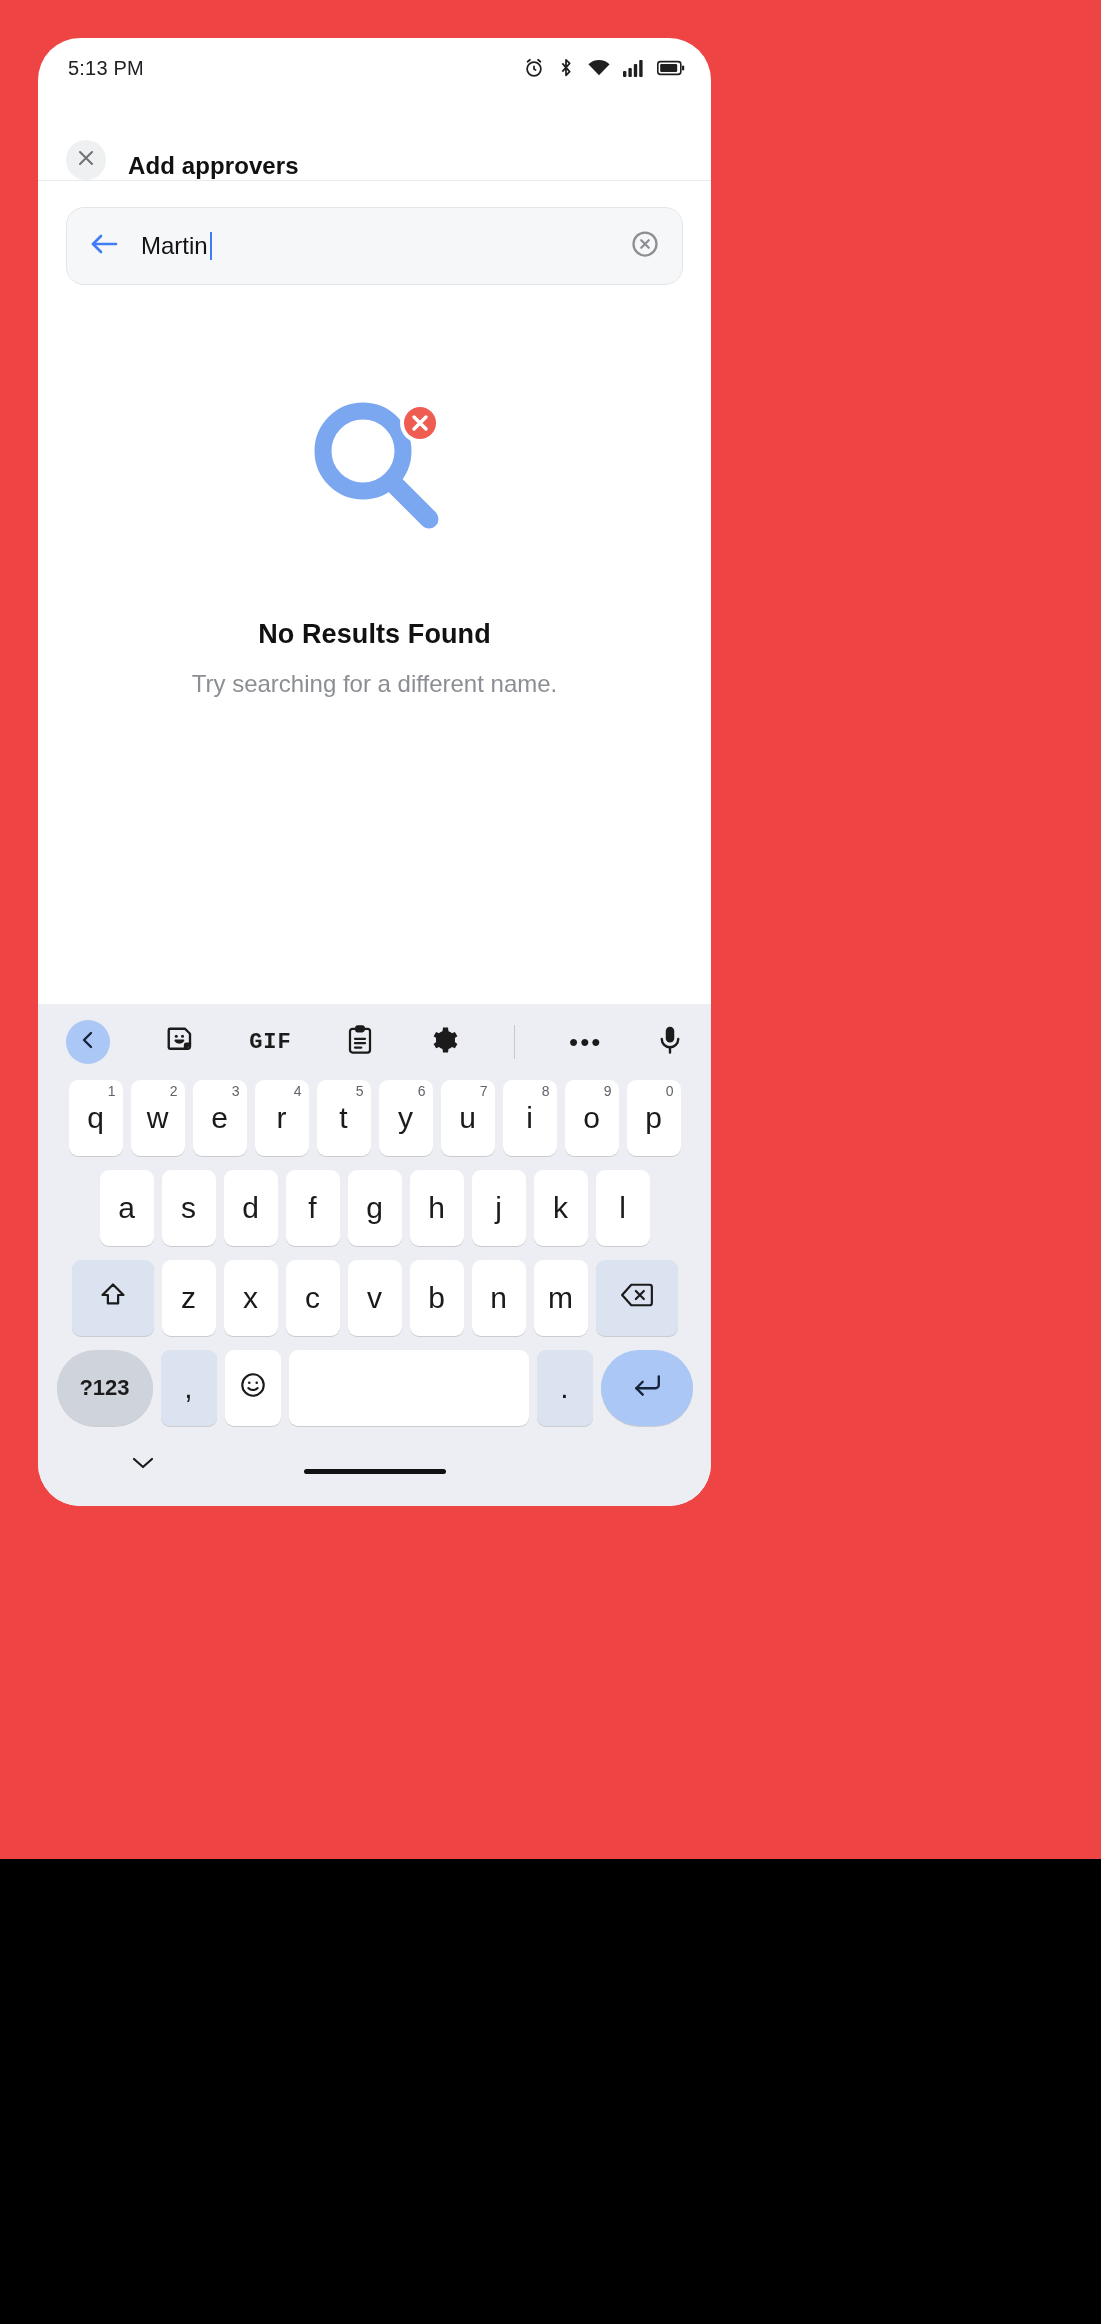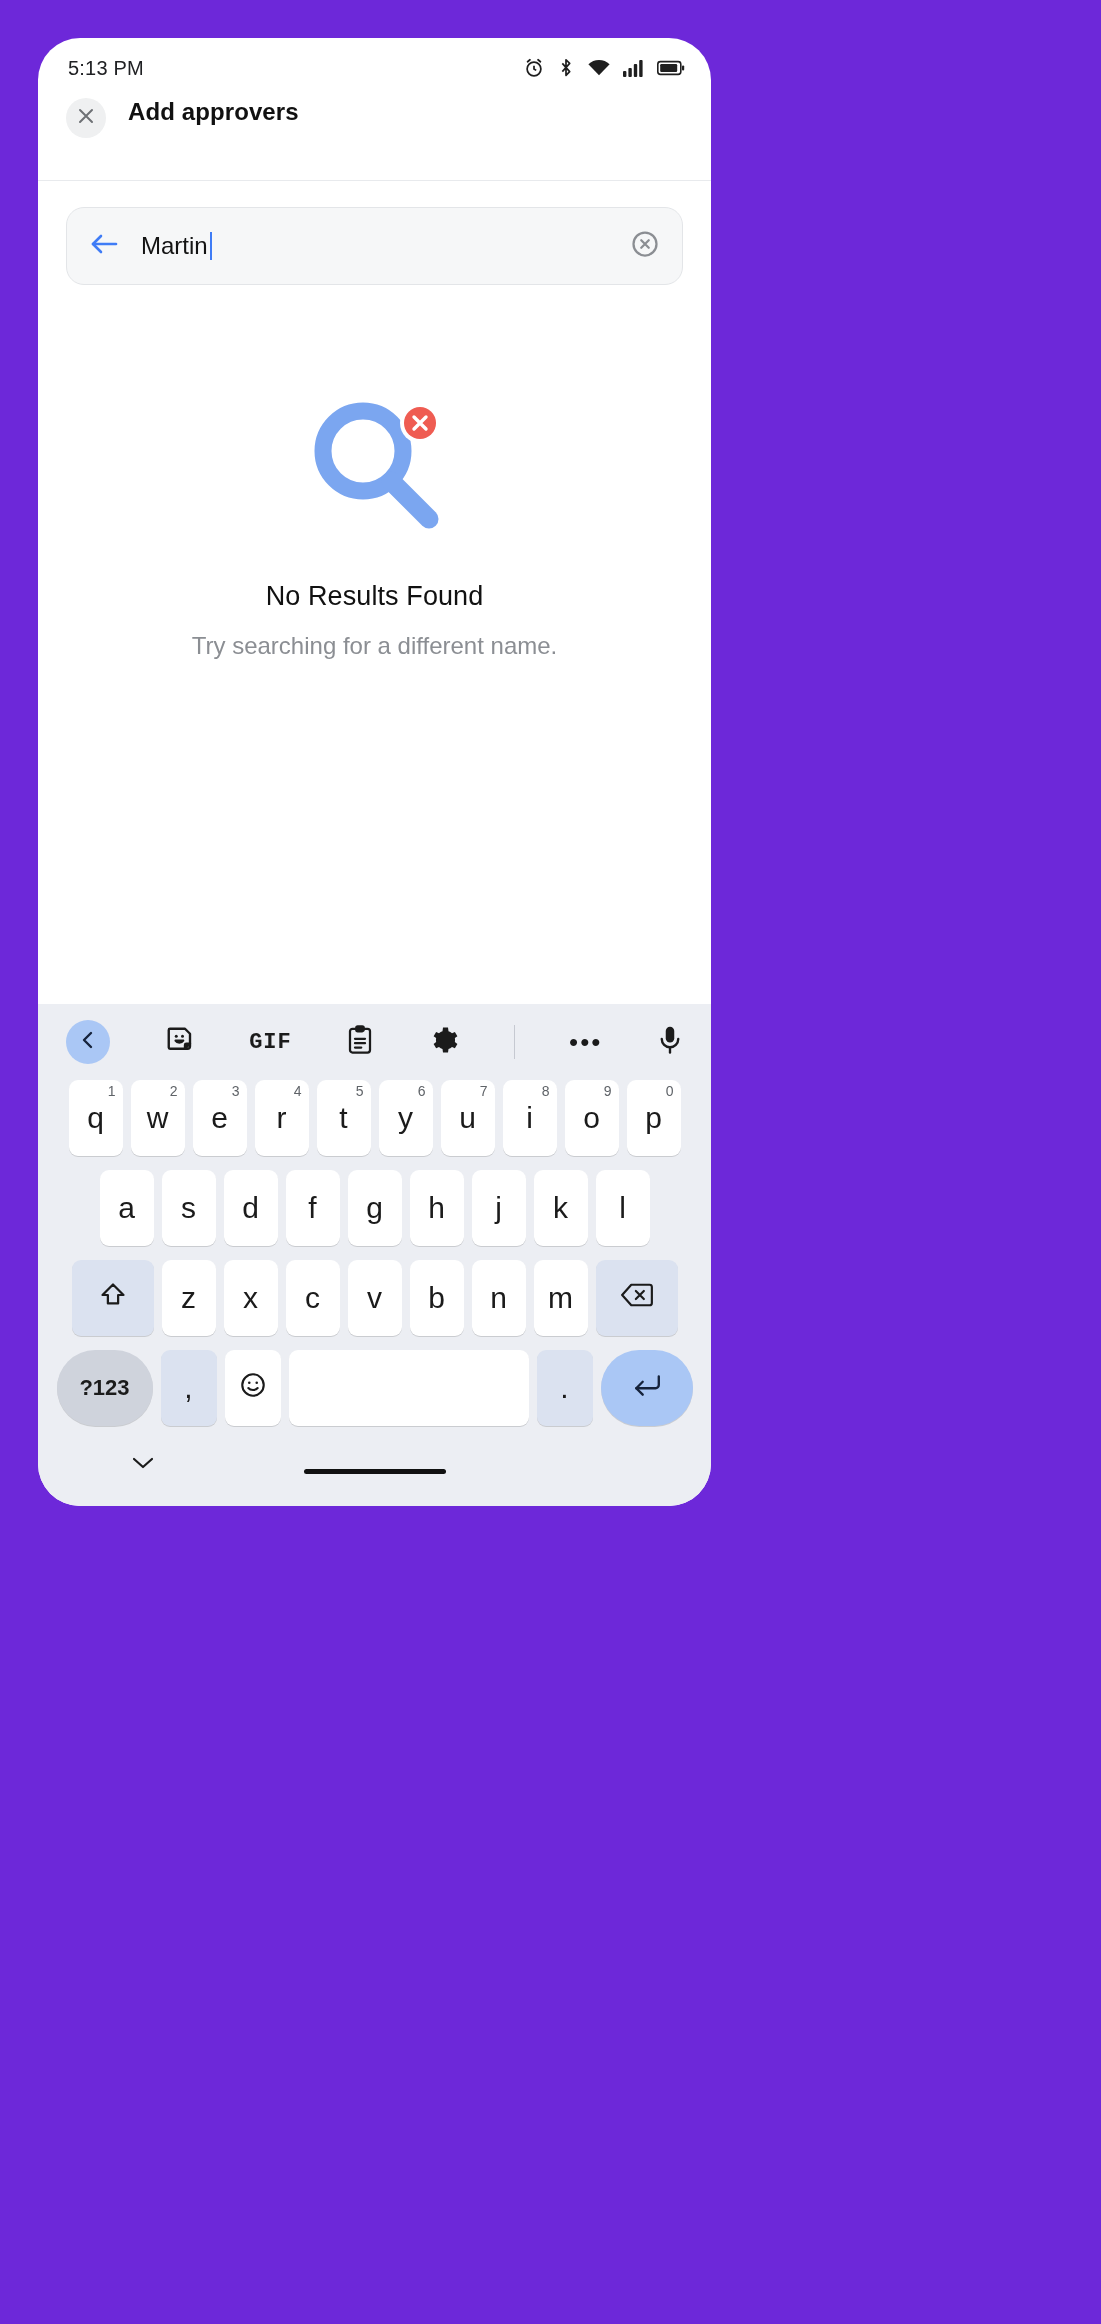--- a/index.html
+++ b/index.html
@@ -1,41 +1,41 @@
 <!DOCTYPE html>
 <html><head>
 <meta charset="utf-8">
 <style>
   html,body{margin:0;padding:0;background:#000;}
   body{width:1101px;height:2324px;font-family:"Liberation Sans",sans-serif;overflow:hidden;}
   .device{position:absolute;left:38px;top:38px;width:673px;height:1468px;background:#fff;border-radius:42px;overflow:hidden;}
-  .phone-frame{position:absolute;left:0;top:0;width:1101px;height:2324px;background:#6d28d9;}
+  .phone-frame{position:absolute;left:0;top:0;width:1101px;height:1859px;background:#ef4444;}
 
   
   .statusbar{height:60px;display:flex;align-items:center;justify-content:space-between;padding:0 26px 0 30px;}
   .clock{font-size:20px;font-weight:500;color:#202124;letter-spacing:.2px;}
   .sysicons{display:flex;align-items:center;gap:12px;}
   .sysicons svg{display:block;}
 
   
-  .header{height:82px;display:flex;align-items:flex-start;padding:0 28px;box-sizing:border-box;}
+  .header{height:82px;display:flex;align-items:flex-end;padding:0 28px;box-sizing:border-box;}
   .close-btn{width:40px;height:40px;border-radius:50%;background:#eff0f1;display:flex;align-items:center;justify-content:center;flex:0 0 auto;}
   .header-title{font-size:24px;font-weight:700;color:#111;margin-left:22px;letter-spacing:.1px;}
   .divider{height:1px;background:#e8eaed;width:100%;}
 
   
   .search-wrap{padding:26px 28px 0 28px;}
   .search-bar{height:78px;background:#f6f7f8;border:1px solid #e3e5e8;border-radius:18px;display:flex;align-items:center;padding:16px 22px;box-sizing:border-box;}
   .search-text{flex:1;margin-left:22px;font-size:24px;color:#131313;display:flex;align-items:center;}
   .caret{display:inline-block;width:2px;height:28px;background:#3f7cf6;margin-left:2px;}
   .clear-ic{flex:0 0 auto;}
 
   
   .empty{padding-top:104px;display:flex;flex-direction:column;align-items:center;}
-  .empty-title{font-size:27px;font-weight:400;color:#111;margin-top:28px;letter-spacing:.1px;}
+  .empty-title{font-size:27px;font-weight:700;color:#111;margin-top:66px;letter-spacing:.1px;}
   .empty-sub{font-size:24px;color:#8b8e93;margin-top:20px;}
 
   
   .keyboard{position:absolute;left:0;right:0;bottom:0;background:#eceef3;padding-bottom:4px;}
   .kb-toolbar{height:76px;display:flex;align-items:center;padding:0 28px;box-sizing:border-box;gap:0;}
   .kb-tool{flex:0 0 auto;display:flex;align-items:center;justify-content:center;}
   .kb-back{width:44px;height:44px;border-radius:50%;background:#aac7f5;display:flex;align-items:center;justify-content:center;}
   .kb-sep{width:1px;height:34px;background:#c6c9d1;}
   .kb-spacer{flex:1 1 auto;}
 

